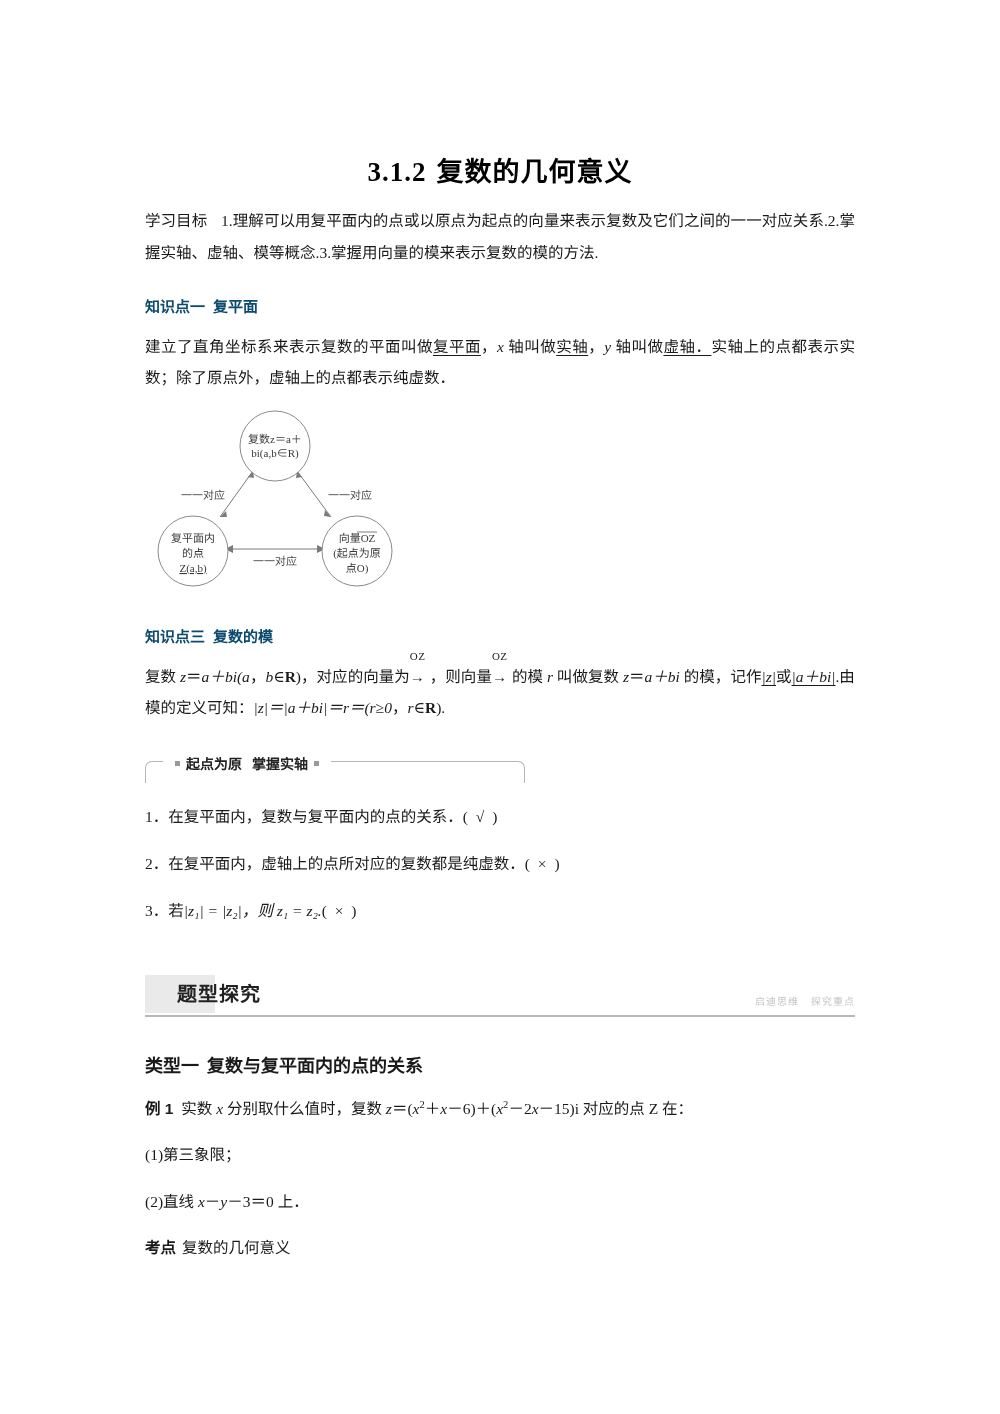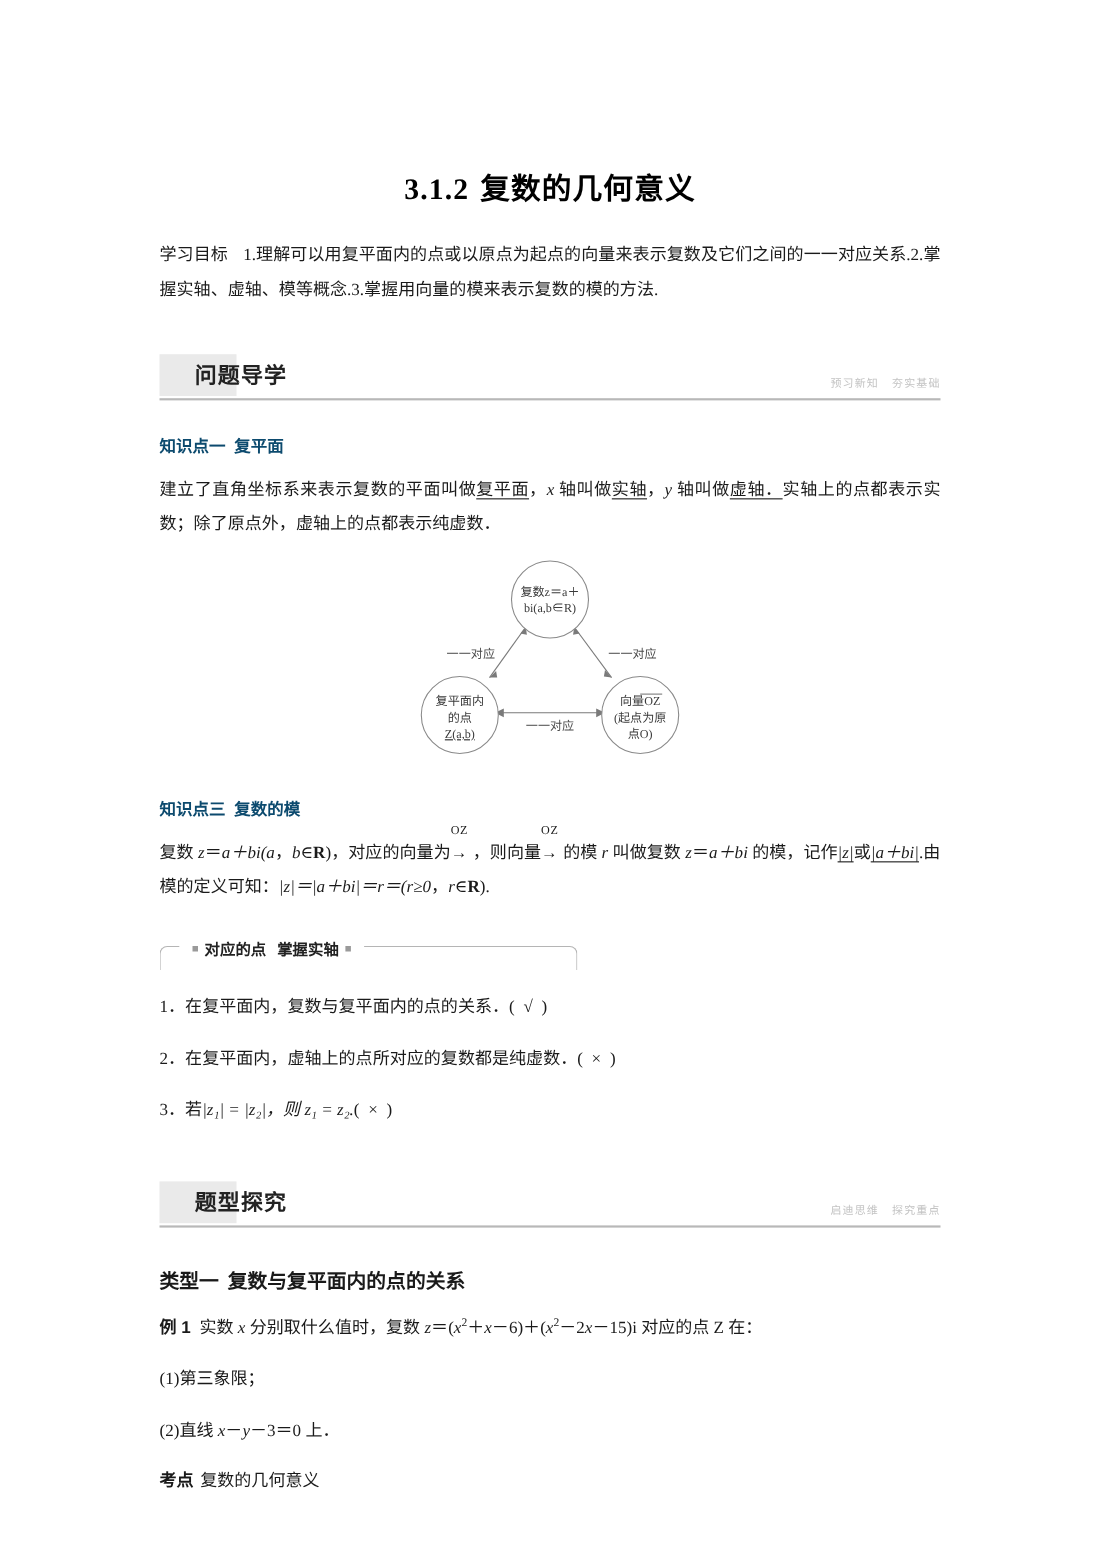--- a/index.html
+++ b/index.html
@@ -33,21 +33,21 @@
     font-size: 27px;
     letter-spacing: 1px;
     margin: 0;
     padding-top: 150px;
     color: #000;
   }
   .title-num { margin-right: 10px; }
 
   
   .objectives {
-    margin-top: 27px;
+    margin-top: 16px;
     font-size: 15.5px;
     line-height: 2.05;
     text-align: justify;
     color: #1a1a1a;
   }
   .objectives .obj-label { margin-right: 6px; }
 
   
   .section-banner {
     position: relative;
@@ -126,21 +126,20 @@
     font-size: 11px;
     font-style: normal;
     letter-spacing: 0.5px;
   }
   .vec .vec-arrow { font-size: 15px; }
 
   
   .diagram-wrap {
     margin-top: 8px;
     display: flex;
-    justify-content: center;
   }
   .diagram {
     width: 260px;
     height: 190px;
   }
 
   
   .think-box {
     position: relative;
     margin-top: 30px;
@@ -225,28 +224,20 @@
 
   <h1 class="doc-title">
     <span class="title-num">3.1.2</span><span>复数的几何意义</span>
   </h1>
 
   <p class="objectives">
     <span class="obj-label">学习目标</span>&nbsp;
     <span>1.理解可以用复平面内的点或以原点为起点的向量来表示复数及它们之间的一一对应关系.2.掌握实轴、虚轴、模等概念.3.掌握用向量的模来表示复数的模的方法.</span>
   </p>
 
-  <div class="section-banner">
-    <div class="banner-bg"></div>
-    <div class="banner-title">问题导学</div>
-    <div class="banner-sub">
-      <span>预习新知</span><span class="sep"></span><span>夯实基础</span>
-    </div>
-    <div class="banner-rule"></div>
-  </div>
 
   <div class="kp-heading">
     <span>知识点一</span><span class="kp-gap"></span><span>复平面</span>
   </div>
   <p class="body-text">
     <span>建立了直角坐标系来表示复数的平面叫做</span><span class="u">复平面</span><span>，</span><span class="it">x</span><span> 轴叫做</span><span class="u">实轴</span><span>，</span><span class="it">y</span><span> 轴叫做</span><span class="u">虚轴．</span><span>实轴上的点都表示实数；除了原点外，虚轴上的点都表示纯虚数．</span>
   </p>
 
 
   <div class="diagram-wrap">
@@ -289,21 +280,21 @@
   <div class="kp-heading">
     <span>知识点三</span><span class="kp-gap"></span><span>复数的模</span>
   </div>
   <p class="body-text">
     <span>复数 </span><span class="it">z</span><span>＝</span><span class="it">a＋bi(a</span><span>，</span><span class="it">b</span><span>∈</span><span class="bb">R</span><span>)，对应的向量为</span><span class="vec"><span class="vec-label">OZ</span><span class="vec-arrow">→</span></span><span>，则向量</span><span class="vec"><span class="vec-label">OZ</span><span class="vec-arrow">→</span></span><span>的模 </span><span class="it">r</span><span> 叫做复数 </span><span class="it">z</span><span>＝</span><span class="it">a＋bi</span><span> 的模，记作</span><span class="u it">|z|</span><span>或</span><span class="u it">|a＋bi|</span><span>.由模的定义可知：</span><span class="it">|z|＝|a＋bi|＝r＝(r≥0</span><span>，</span><span class="it">r</span><span>∈</span><span class="bb">R</span><span>).</span>
   </p>
 
   <div class="think-box">
     <div class="think-frame"></div>
     <div class="think-head">
-      <span class="sq"></span><span>对应的点</span><span class="gap"></span><span>掌握实轴</span><span class="sq"></span>
+      <span class="sq"></span><span>起点为原</span><span class="gap"></span><span>掌握实轴</span><span class="sq"></span>
     </div>
   </div>
 
   <div class="judge-item">
     <span class="num">1．</span><span>在复平面内，复数与复平面内的点的关系．</span><span class="mark">( √ )</span>
   </div>
   <div class="judge-item">
     <span class="num">2．</span><span>在复平面内，虚轴上的点所对应的复数都是纯虚数．</span><span class="mark">( × )</span>
   </div>
   <div class="judge-item">

